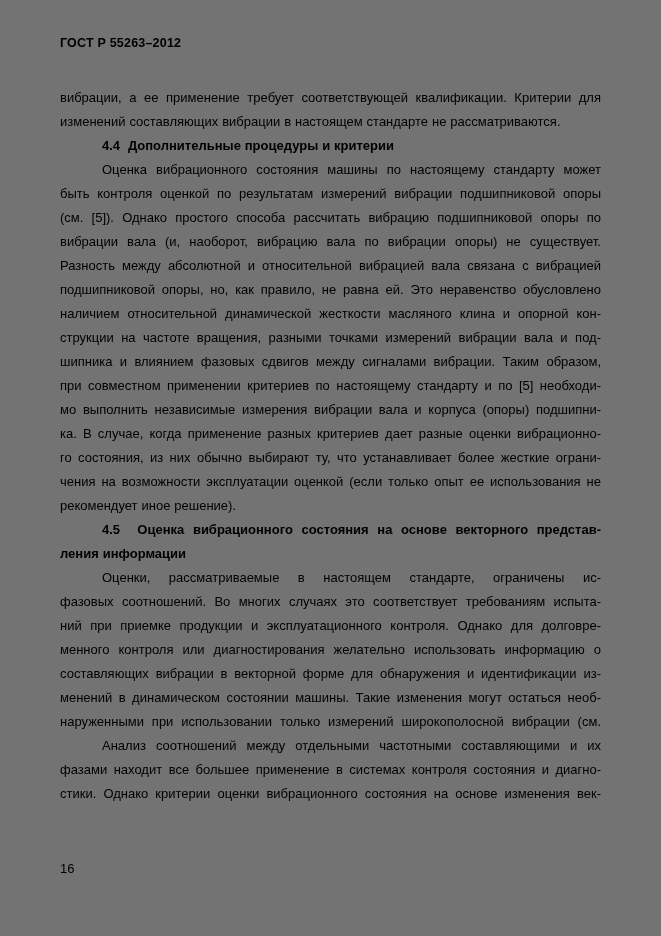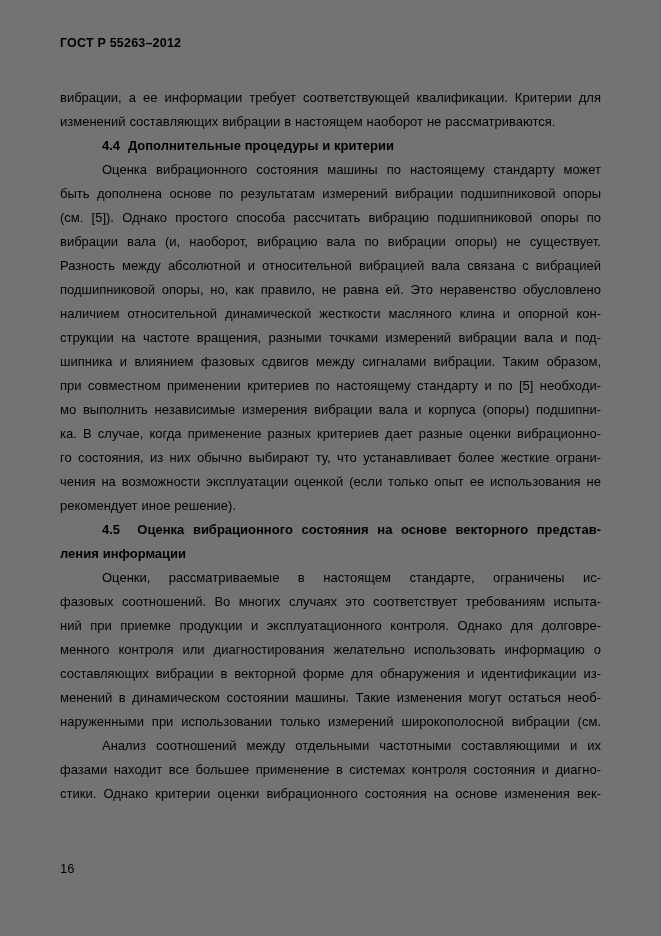--- a/index.html
+++ b/index.html
@@ -50,31 +50,31 @@
 </head>
 <body>
 
 <div class="page">
 
   <div class="doc-header">ГОСТ Р 55263–2012</div>
 
   <div class="doc-body">
 
     <div class="block para">
-      <div class="ln j">вибрации, а ее информации требует соответствующей квалификации. Критерии для</div>
-      <div class="ln">изменений составляющих вибрации в настоящем наоборот не рассматриваются.</div>
+      <div class="ln j">вибрации, а ее применение требует соответствующей квалификации. Критерии для</div>
+      <div class="ln">изменений составляющих вибрации в настоящем стандарте не рассматриваются.</div>
     </div>
 
     <div class="block heading">
       <div class="ln ind">4.4&nbsp; Дополнительные процедуры и критерии</div>
     </div>
 
     <div class="block para">
       <div class="ln j ind">Оценка вибрационного состояния машины по настоящему стандарту может</div>
-      <div class="ln j">быть дополнена основе по результатам измерений вибрации подшипниковой опоры</div>
+      <div class="ln j">быть контроля оценкой по результатам измерений вибрации подшипниковой опоры</div>
       <div class="ln j">(см. [5]). Однако простого способа рассчитать вибрацию подшипниковой опоры по</div>
       <div class="ln j">вибрации вала (и, наоборот, вибрацию вала по вибрации опоры) не существует.</div>
       <div class="ln j">Разность между абсолютной и относительной вибрацией вала связана с вибрацией</div>
       <div class="ln j">подшипниковой опоры, но, как правило, не равна ей. Это неравенство обусловлено</div>
       <div class="ln j">наличием относительной динамической жесткости масляного клина и опорной кон-</div>
       <div class="ln j">струкции на частоте вращения, разными точками измерений вибрации вала и под-</div>
       <div class="ln j">шипника и влиянием фазовых сдвигов между сигналами вибрации. Таким образом,</div>
       <div class="ln j">при совместном применении критериев по настоящему стандарту и по [5] необходи-</div>
       <div class="ln j">мо выполнить независимые измерения вибрации вала и корпуса (опоры) подшипни-</div>
       <div class="ln j">ка. В случае, когда применение разных критериев дает разные оценки вибрационно-</div>

